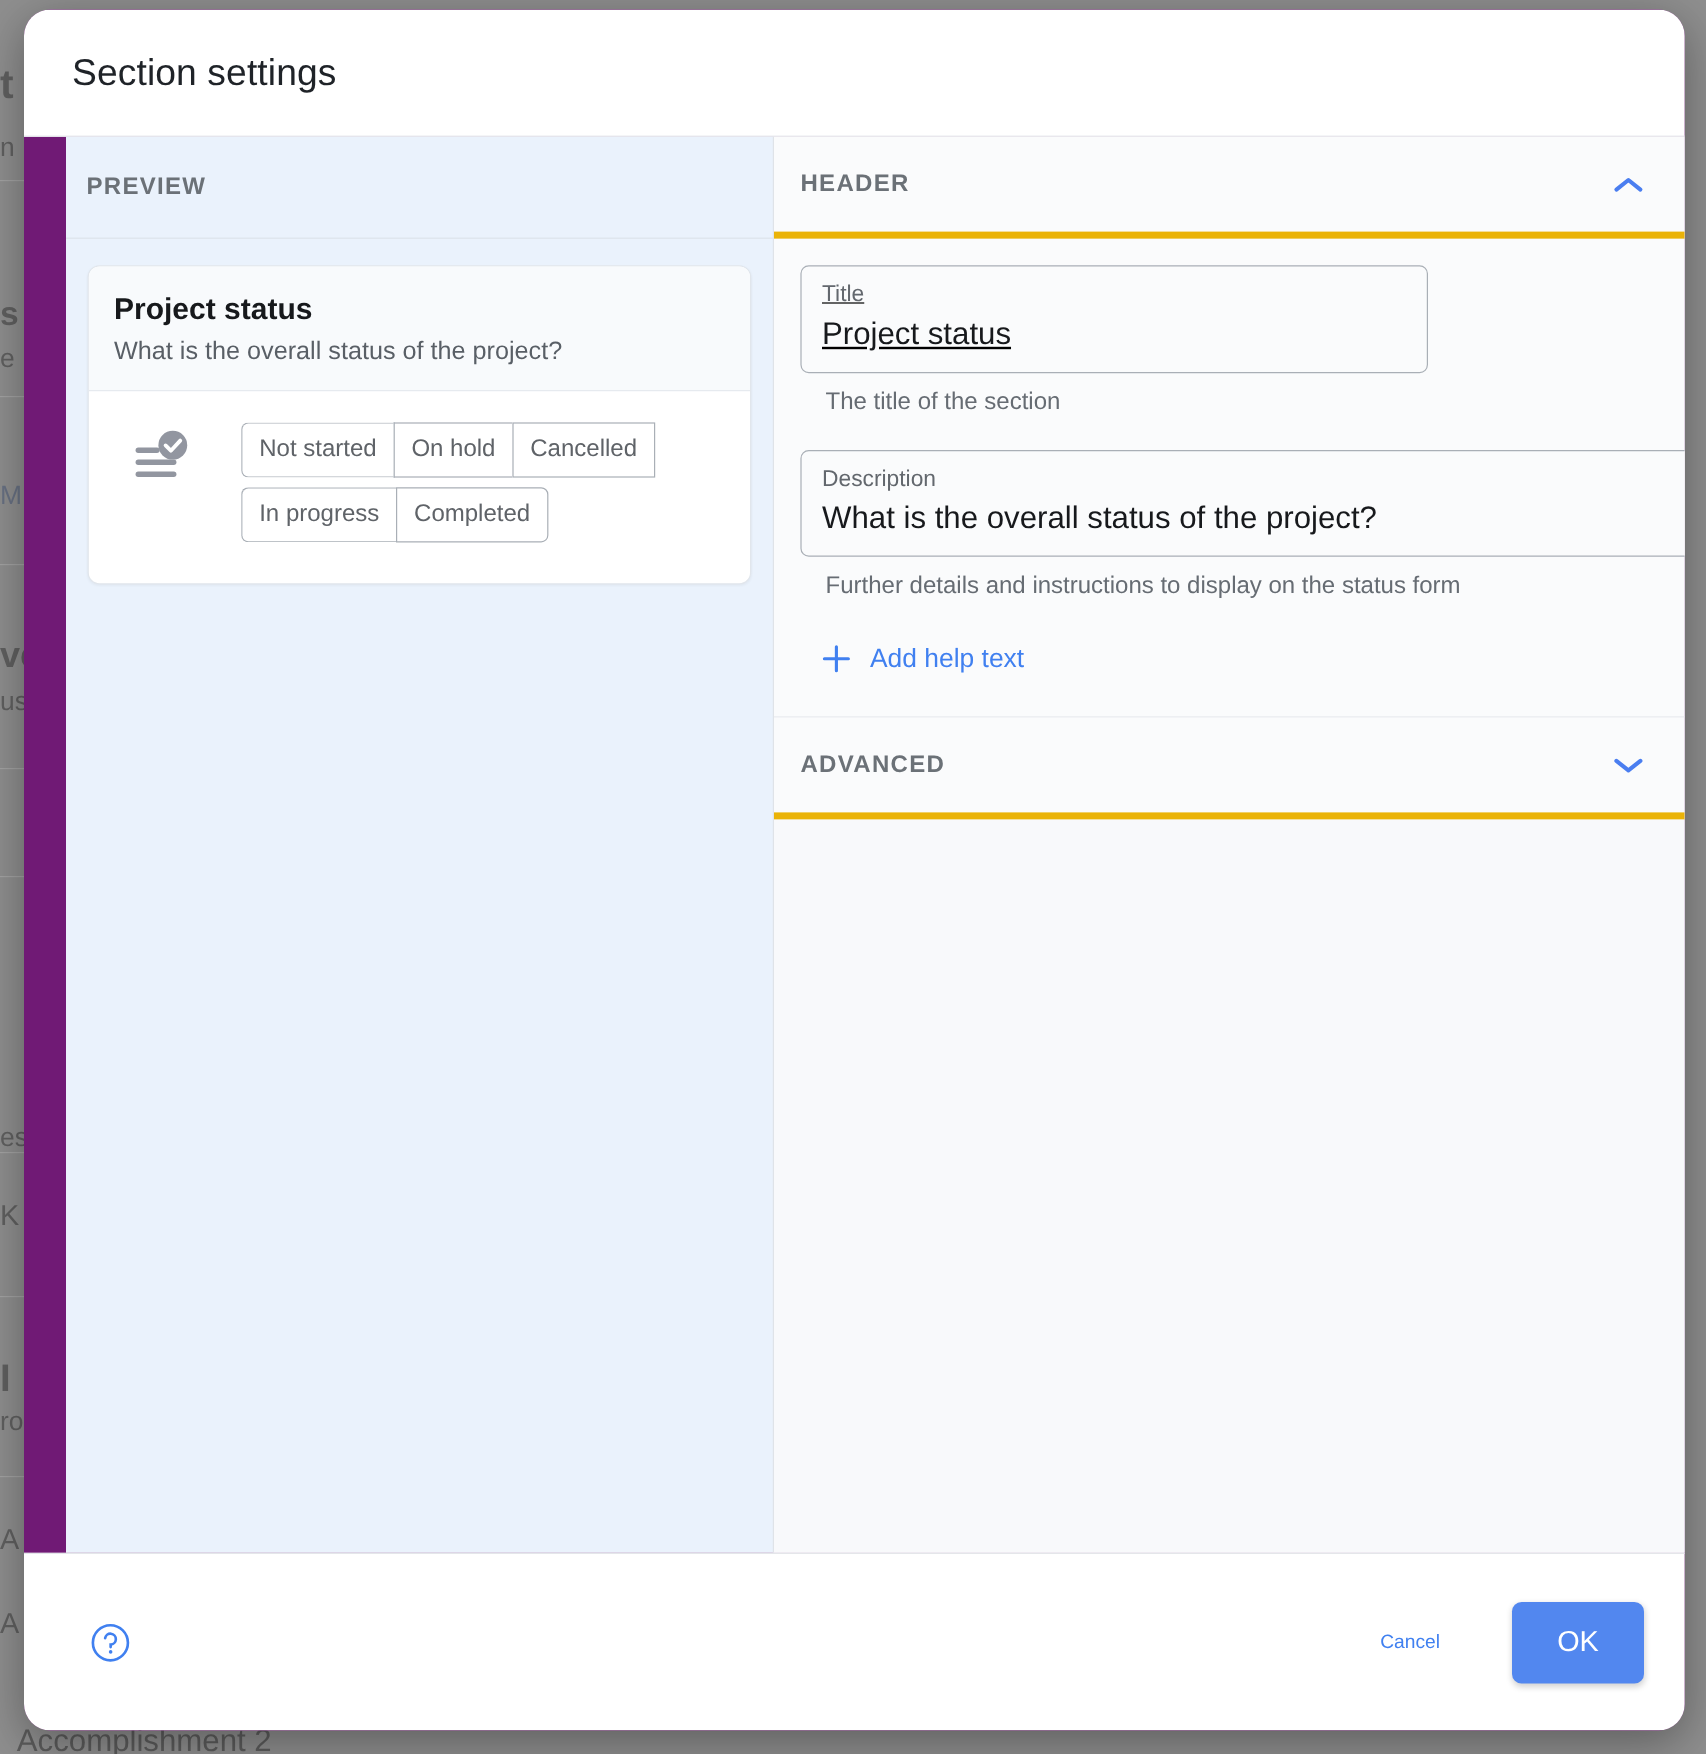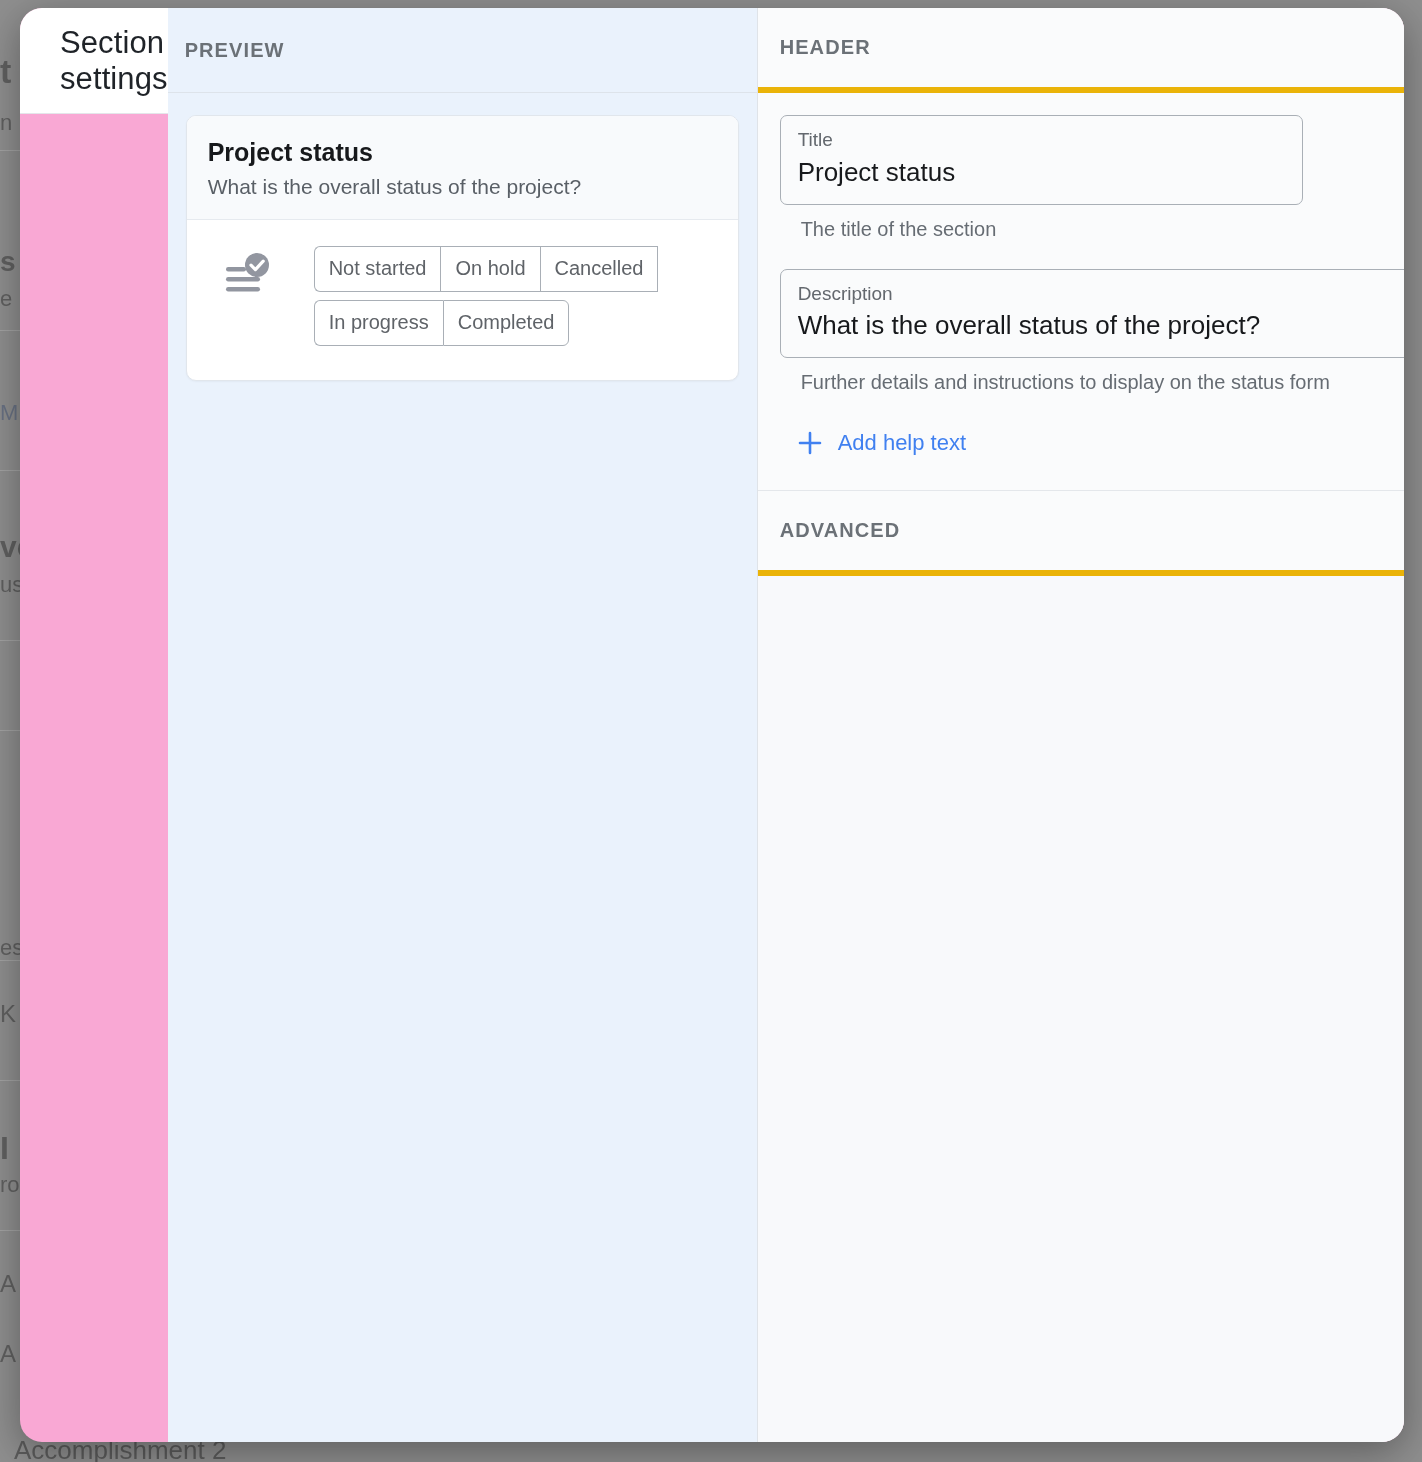--- a/index.html
+++ b/index.html
@@ -49,26 +49,26 @@
     opacity: .85;
   }
 
   
   .modal {
     position: absolute;
     left: 20px;
     top: 8px;
     width: 1384px;
     height: 1434px;
-    background: #f9a8d4;
+    background: #701a75;
     border-radius: 22px;
     box-shadow: 0 10px 40px rgba(0,0,0,.35);
     overflow: hidden;
     display: flex;
-    flex-direction: row;
+    flex-direction: column;
   }
 
   .modal-title-bar {
     height: 106px;
     flex: 0 0 106px;
     display: flex;
     align-items: center;
     padding-left: 40px;
     background: #fff;
     border-bottom: 1px solid #e4e6ea;
@@ -76,20 +76,21 @@
   .modal-title {
     font-size: 31px;
     color: #1f2328;
     letter-spacing: .1px;
   }
 
   .modal-body {
     flex: 1 1 auto;
     display: flex;
     min-height: 0;
+    padding-left: 35px;
   }
 
   
   .preview-pane {
     width: 590px;
     flex: 0 0 590px;
     background: #eaf2fc;
     border-right: 1px solid #dfe3e8;
     display: flex;
     flex-direction: column;
@@ -208,21 +209,21 @@
     background: #fafbfc;
     border-bottom: 1px solid #e4e7eb;
   }
 
   .field {
     border: 1px solid #a9afb6;
     border-radius: 7px;
     background: #fafbfc;
     padding: 11px 17px 14px 17px;
   }
-  .field.title-field { width: 523px; }
+  .field.title-field { width: 523px; text-decoration: underline; }
   .field.desc-field  { width: 756px; }
   .field-label {
     font-size: 19px;
     color: #63686e;
     line-height: 1.35;
     margin-bottom: 2px;
   }
   .field-value {
     font-size: 26px;
     color: #17191c;

